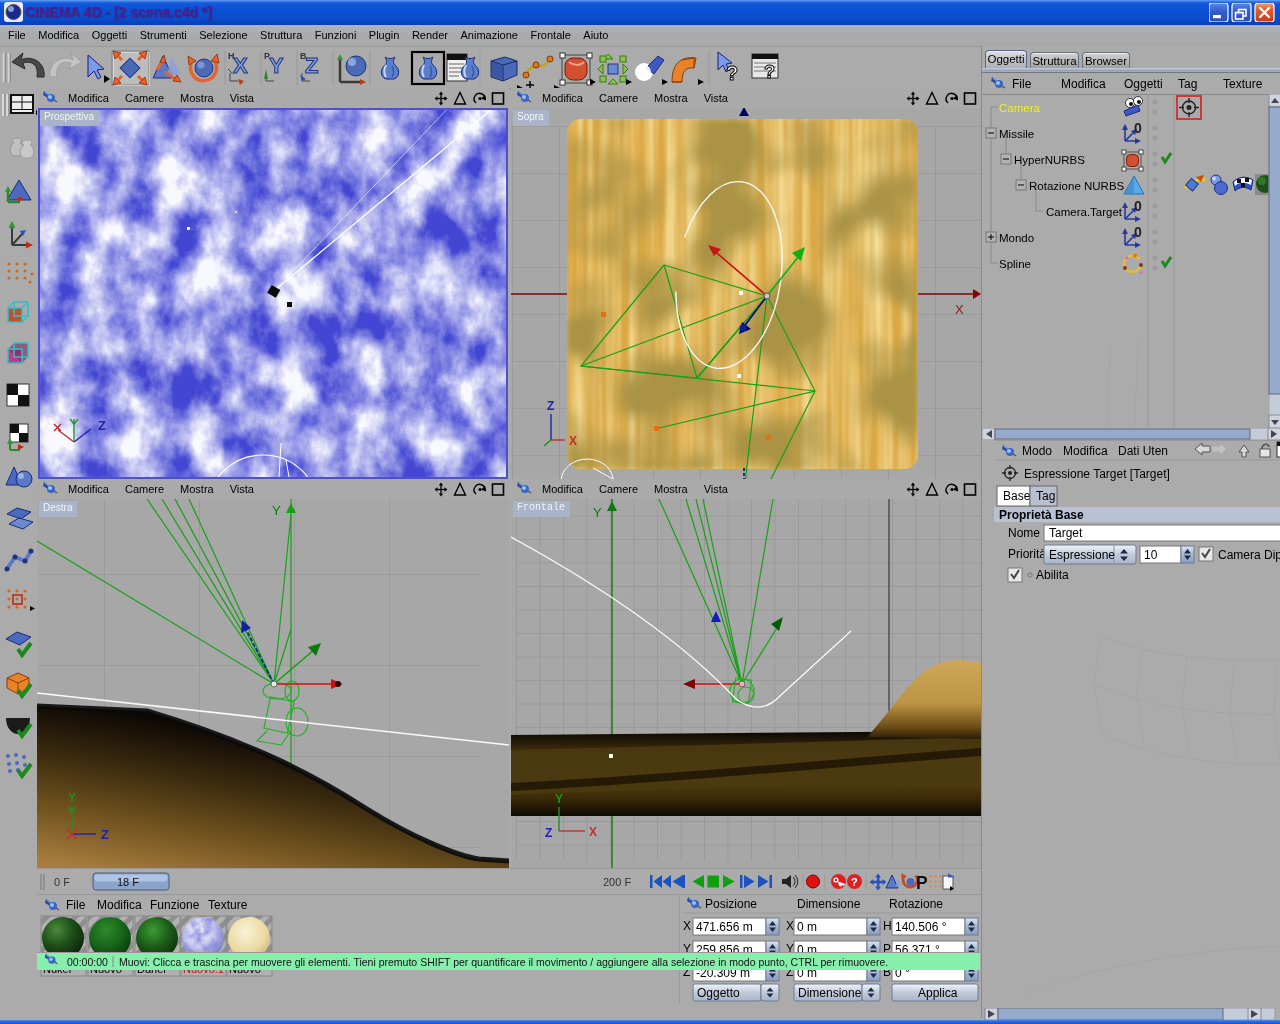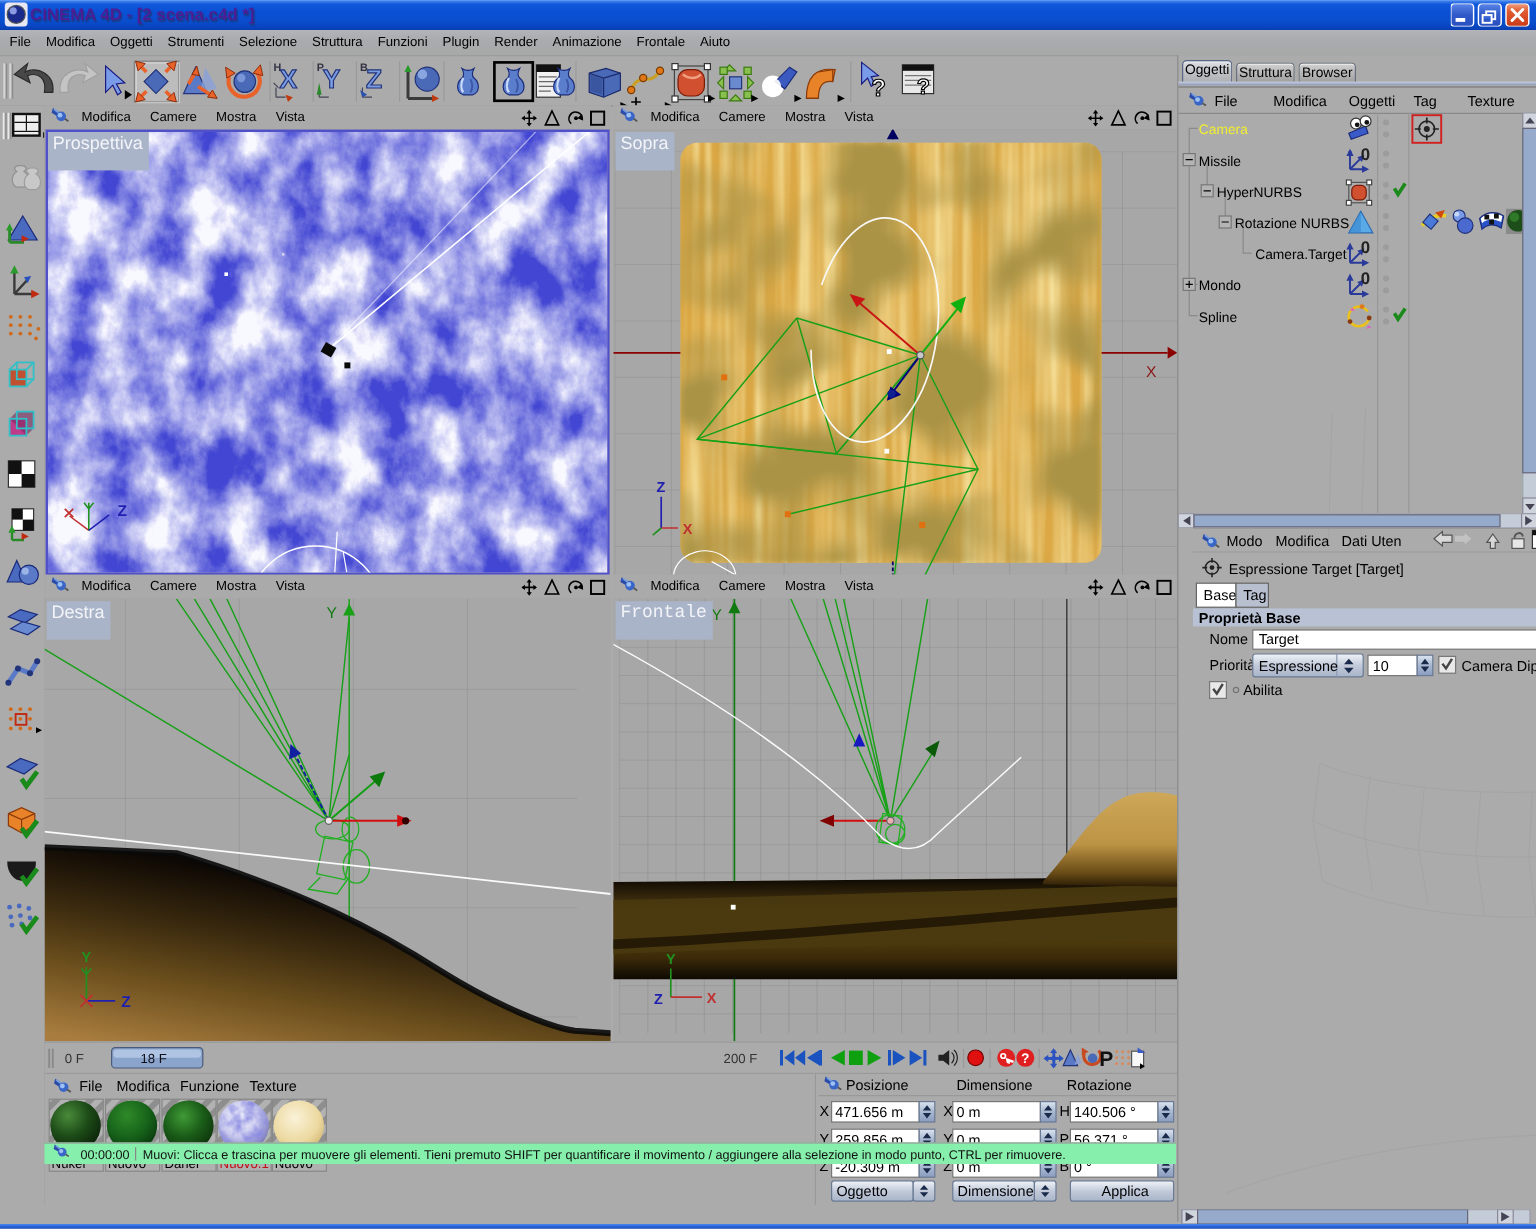--- a/index.html
+++ b/index.html
@@ -10,21 +10,21 @@
  background:linear-gradient(#6aa2f8 0%, #3a7ce8 5%, #1258dc 14%, #0a50d4 40%, #0a4ecd 70%, #0845c2 88%, #0a3eb0 100%);}
 .titletext{left:25px;top:4px;color:#4c1d95;font-size:14px;font-weight:bold;
  text-shadow:1px 1px 1px #1a3a80;letter-spacing:0px;}
 .menubar{left:0;top:25px;width:1280px;height:21px;background:linear-gradient(#b2b4ba,#a9abae 40%,#a8a8a8);border-bottom:1px solid #9a9a9a;}
 .menubar span{display:inline-block;padding:4px 4.5px 0 8px;font-size:11px;}
 .toolbar{left:0;top:47px;width:1280px;height:41px;background:#ababab;border-bottom:1px solid #8f8f8f;}
 .leftbar{left:0;top:88px;width:37px;height:916px;background:#ababab;border-right:1px solid #909090;}
 .vpmenu{height:20px;background:#aaaaaa;font-size:11px;border-bottom:1px solid #999;}
 .vpmenu span{display:inline-block;padding:4px 8px 0 8px;font-size:11px;}
 .vplabel{position:absolute;left:2px;top:2px;background:#aab4c8;color:#f2f4f8;
- padding:1px 5px 14px 4px;font-size:15px;}
+ padding:1px 5px 4px 4px;font-size:10px;}
 .statusbar{left:37px;top:952px;width:943px;height:17px;background:#86efac;border-top:1px solid #989898;}
 .bluestrip{left:0;top:1020px;width:1280px;height:4px;
  background:linear-gradient(#4a8af2,#2a62d8 50%,#1c50c8);}
 .rpanel{left:981px;top:46px;width:299px;height:972px;background:#ababab;border-left:1px solid #8a8a8a;}
 .tab{display:inline-block;height:17px;padding:2px 0 0 0;text-align:center;font-size:11.5px;
  background:linear-gradient(#d2d2d2 0%,#b8b8b8 45%,#9a9a9a 100%);border:1px solid #68707e;border-bottom:none;border-radius:4px 4px 0 0;margin-right:2px;box-shadow:inset 0 1px 0 #eee;}
 .tab.active{background:linear-gradient(#dde0e4 0%,#c2c4c8 45%,#aaacb0 100%);border-color:#5a6888;}
 </style>
 </head>
 <body>

